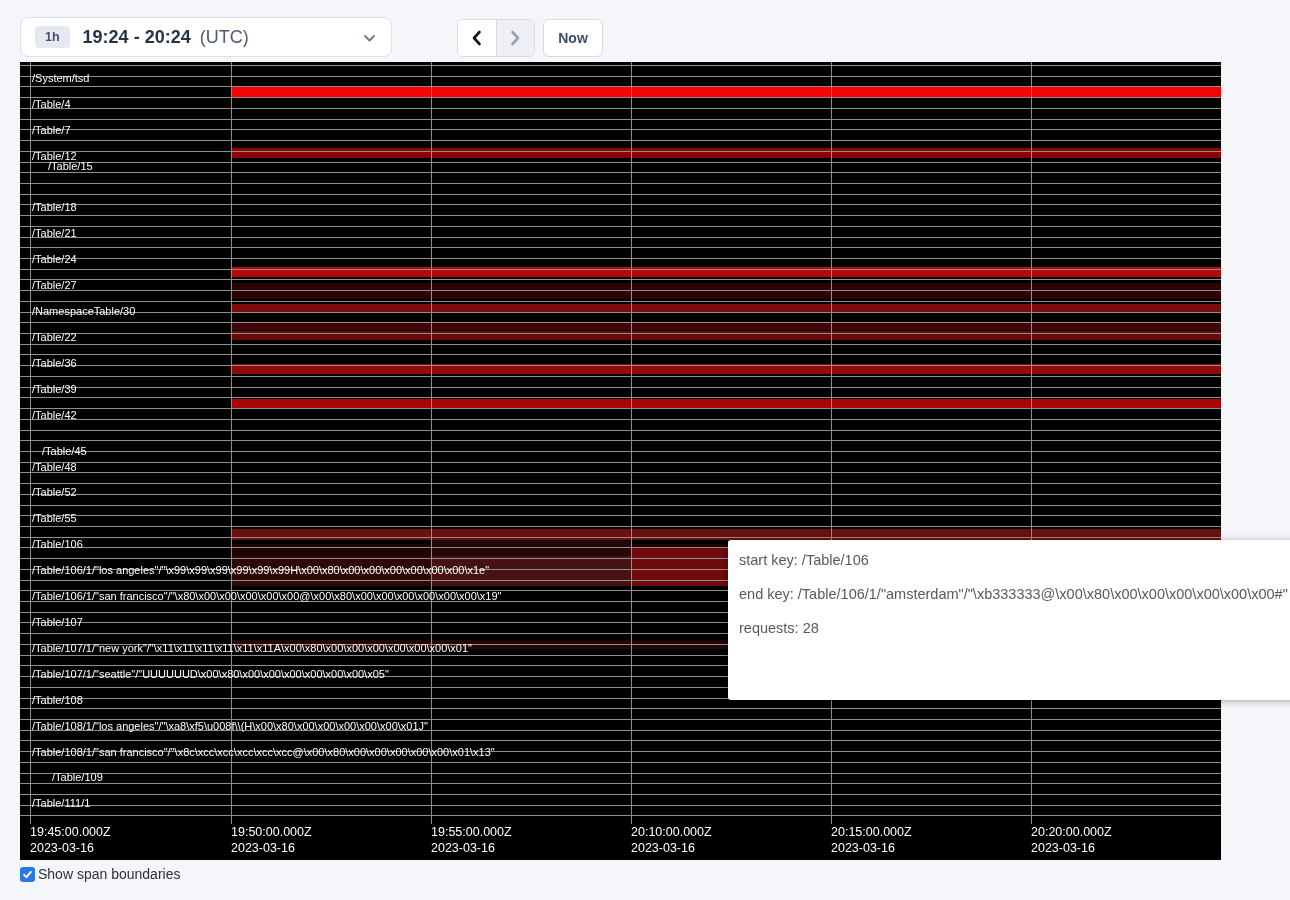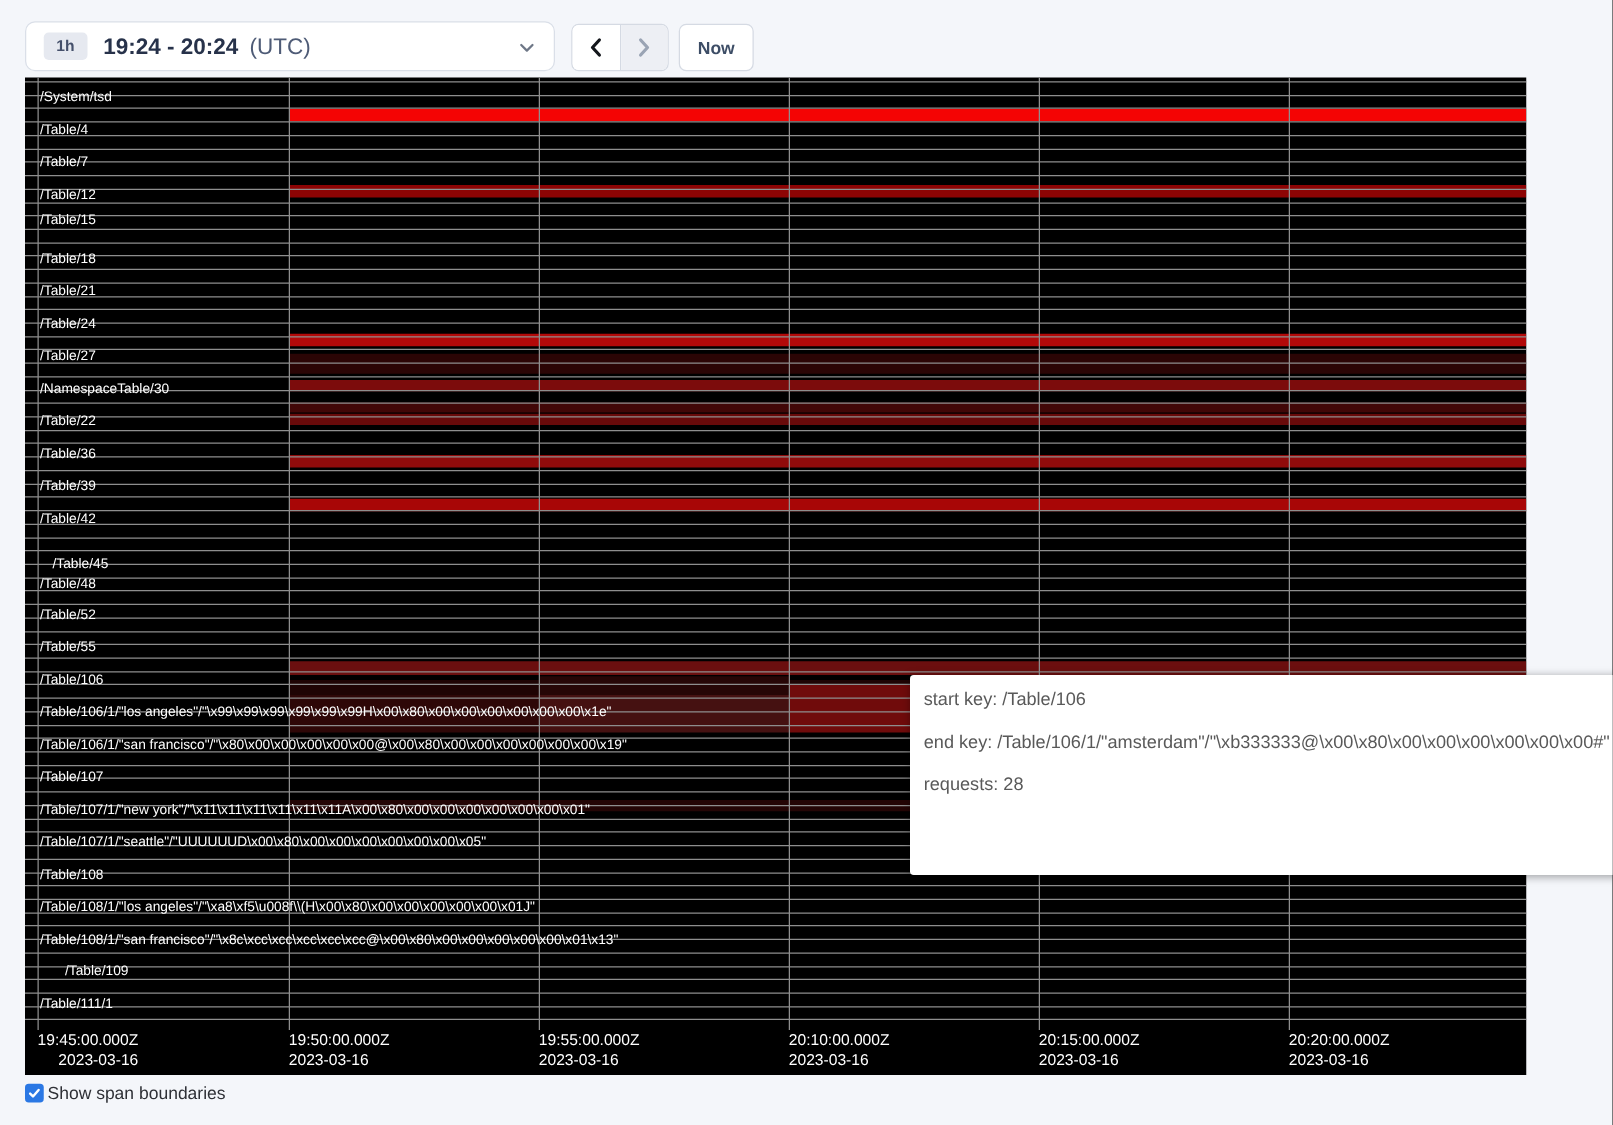--- a/index.html
+++ b/index.html
@@ -3,21 +3,21 @@
 <meta charset="utf-8">
 <style>
   html,body{margin:0;padding:0;}
   body{
     width:1290px;height:900px;position:relative;overflow:hidden;
     background:#f4f6fa;
     font-family:"Liberation Sans", sans-serif;
   }
   
   .time-dropdown{
-    position:absolute;left:20px;top:17px;width:424px;height:40px;
+    position:absolute;left:20px;top:17px;width:372px;height:40px;
     background:#fff;border:1px solid #dadfe8;border-radius:8px;
     box-sizing:border-box;display:flex;align-items:center;cursor:pointer;
   }
   .badge{
     margin-left:14px;background:#e6e9f0;border-radius:4px;
     font-weight:bold;font-size:12.5px;color:#45506b;padding:4px 10px;
   }
   .range-text{margin-left:13px;font-size:18px;color:#2b3852;}
   .range-text .bold{font-weight:bold;color:#27324a;}
   .range-text .tz{font-weight:normal;color:#4e5b76;margin-left:4px;}
@@ -206,21 +206,21 @@
       <div class="vline" style="left: 411px;"></div>
       <div class="vline" style="left: 611px;"></div>
       <div class="vline" style="left: 811px;"></div>
       <div class="vline" style="left: 1011px;"></div>
     </div>
   <div id="labels-layer">
       <div class="rowlabel" style="top: 10px;">/System/tsd</div>
       <div class="rowlabel" style="top: 36px;">/Table/4</div>
       <div class="rowlabel" style="top: 62px;">/Table/7</div>
       <div class="rowlabel" style="top: 88px;">/Table/12</div>
-      <div class="rowlabel" style="top: 108px;">/Table/15</div>
+      <div class="rowlabel" style="top: 98px; padding-left: 16px;">/Table/15</div>
       <div class="rowlabel" style="top: 139px;">/Table/18</div>
       <div class="rowlabel" style="top: 165px;">/Table/21</div>
       <div class="rowlabel" style="top: 191px;">/Table/24</div>
       <div class="rowlabel" style="top: 217px;">/Table/27</div>
       <div class="rowlabel" style="top: 243px;">/NamespaceTable/30</div>
       <div class="rowlabel" style="top: 269px;">/Table/22</div>
       <div class="rowlabel" style="top: 295px;">/Table/36</div>
       <div class="rowlabel" style="top: 321px;">/Table/39</div>
       <div class="rowlabel" style="top: 347px;">/Table/42</div>
       <div class="rowlabel" style="top: 383px; padding-left: 10px;">/Table/45</div>
@@ -233,21 +233,21 @@
       <div class="rowlabel" style="top: 554px;">/Table/107</div>
       <div class="rowlabel" style="top: 580px;">/Table/107/1/"new york"/"\x11\x11\x11\x11\x11\x11A\x00\x80\x00\x00\x00\x00\x00\x00\x01"</div>
       <div class="rowlabel" style="top: 606px;">/Table/107/1/"seattle"/"UUUUUUD\x00\x80\x00\x00\x00\x00\x00\x00\x05"</div>
       <div class="rowlabel" style="top: 632px;">/Table/108</div>
       <div class="rowlabel" style="top: 658px;">/Table/108/1/"los angeles"/"\xa8\xf5\u008f\\(H\x00\x80\x00\x00\x00\x00\x00\x01J"</div>
       <div class="rowlabel" style="top: 684px;">/Table/108/1/"san francisco"/"\x8c\xcc\xcc\xcc\xcc\xcc@\x00\x80\x00\x00\x00\x00\x00\x01\x13"</div>
       <div class="rowlabel" style="top: 709px; margin-left: 20px;">/Table/109</div>
       <div class="rowlabel" style="top: 735px;">/Table/111/1</div>
     </div>
   <div id="axis-layer">
-      <div class="axis-item" style="left: 10px; top: 763px; text-align: right;">
+      <div class="axis-item" style="left: 10px; top: 763px;">
         <span class="axis-time">19:45:00.000Z</span>
         <span class="axis-date">2023-03-16</span>
       </div>
       <div class="axis-item" style="left: 211px; top: 763px;">
         <span class="axis-time">19:50:00.000Z</span>
         <span class="axis-date">2023-03-16</span>
       </div>
       <div class="axis-item" style="left: 411px; top: 763px;">
         <span class="axis-time">19:55:00.000Z</span>
         <span class="axis-date">2023-03-16</span>

